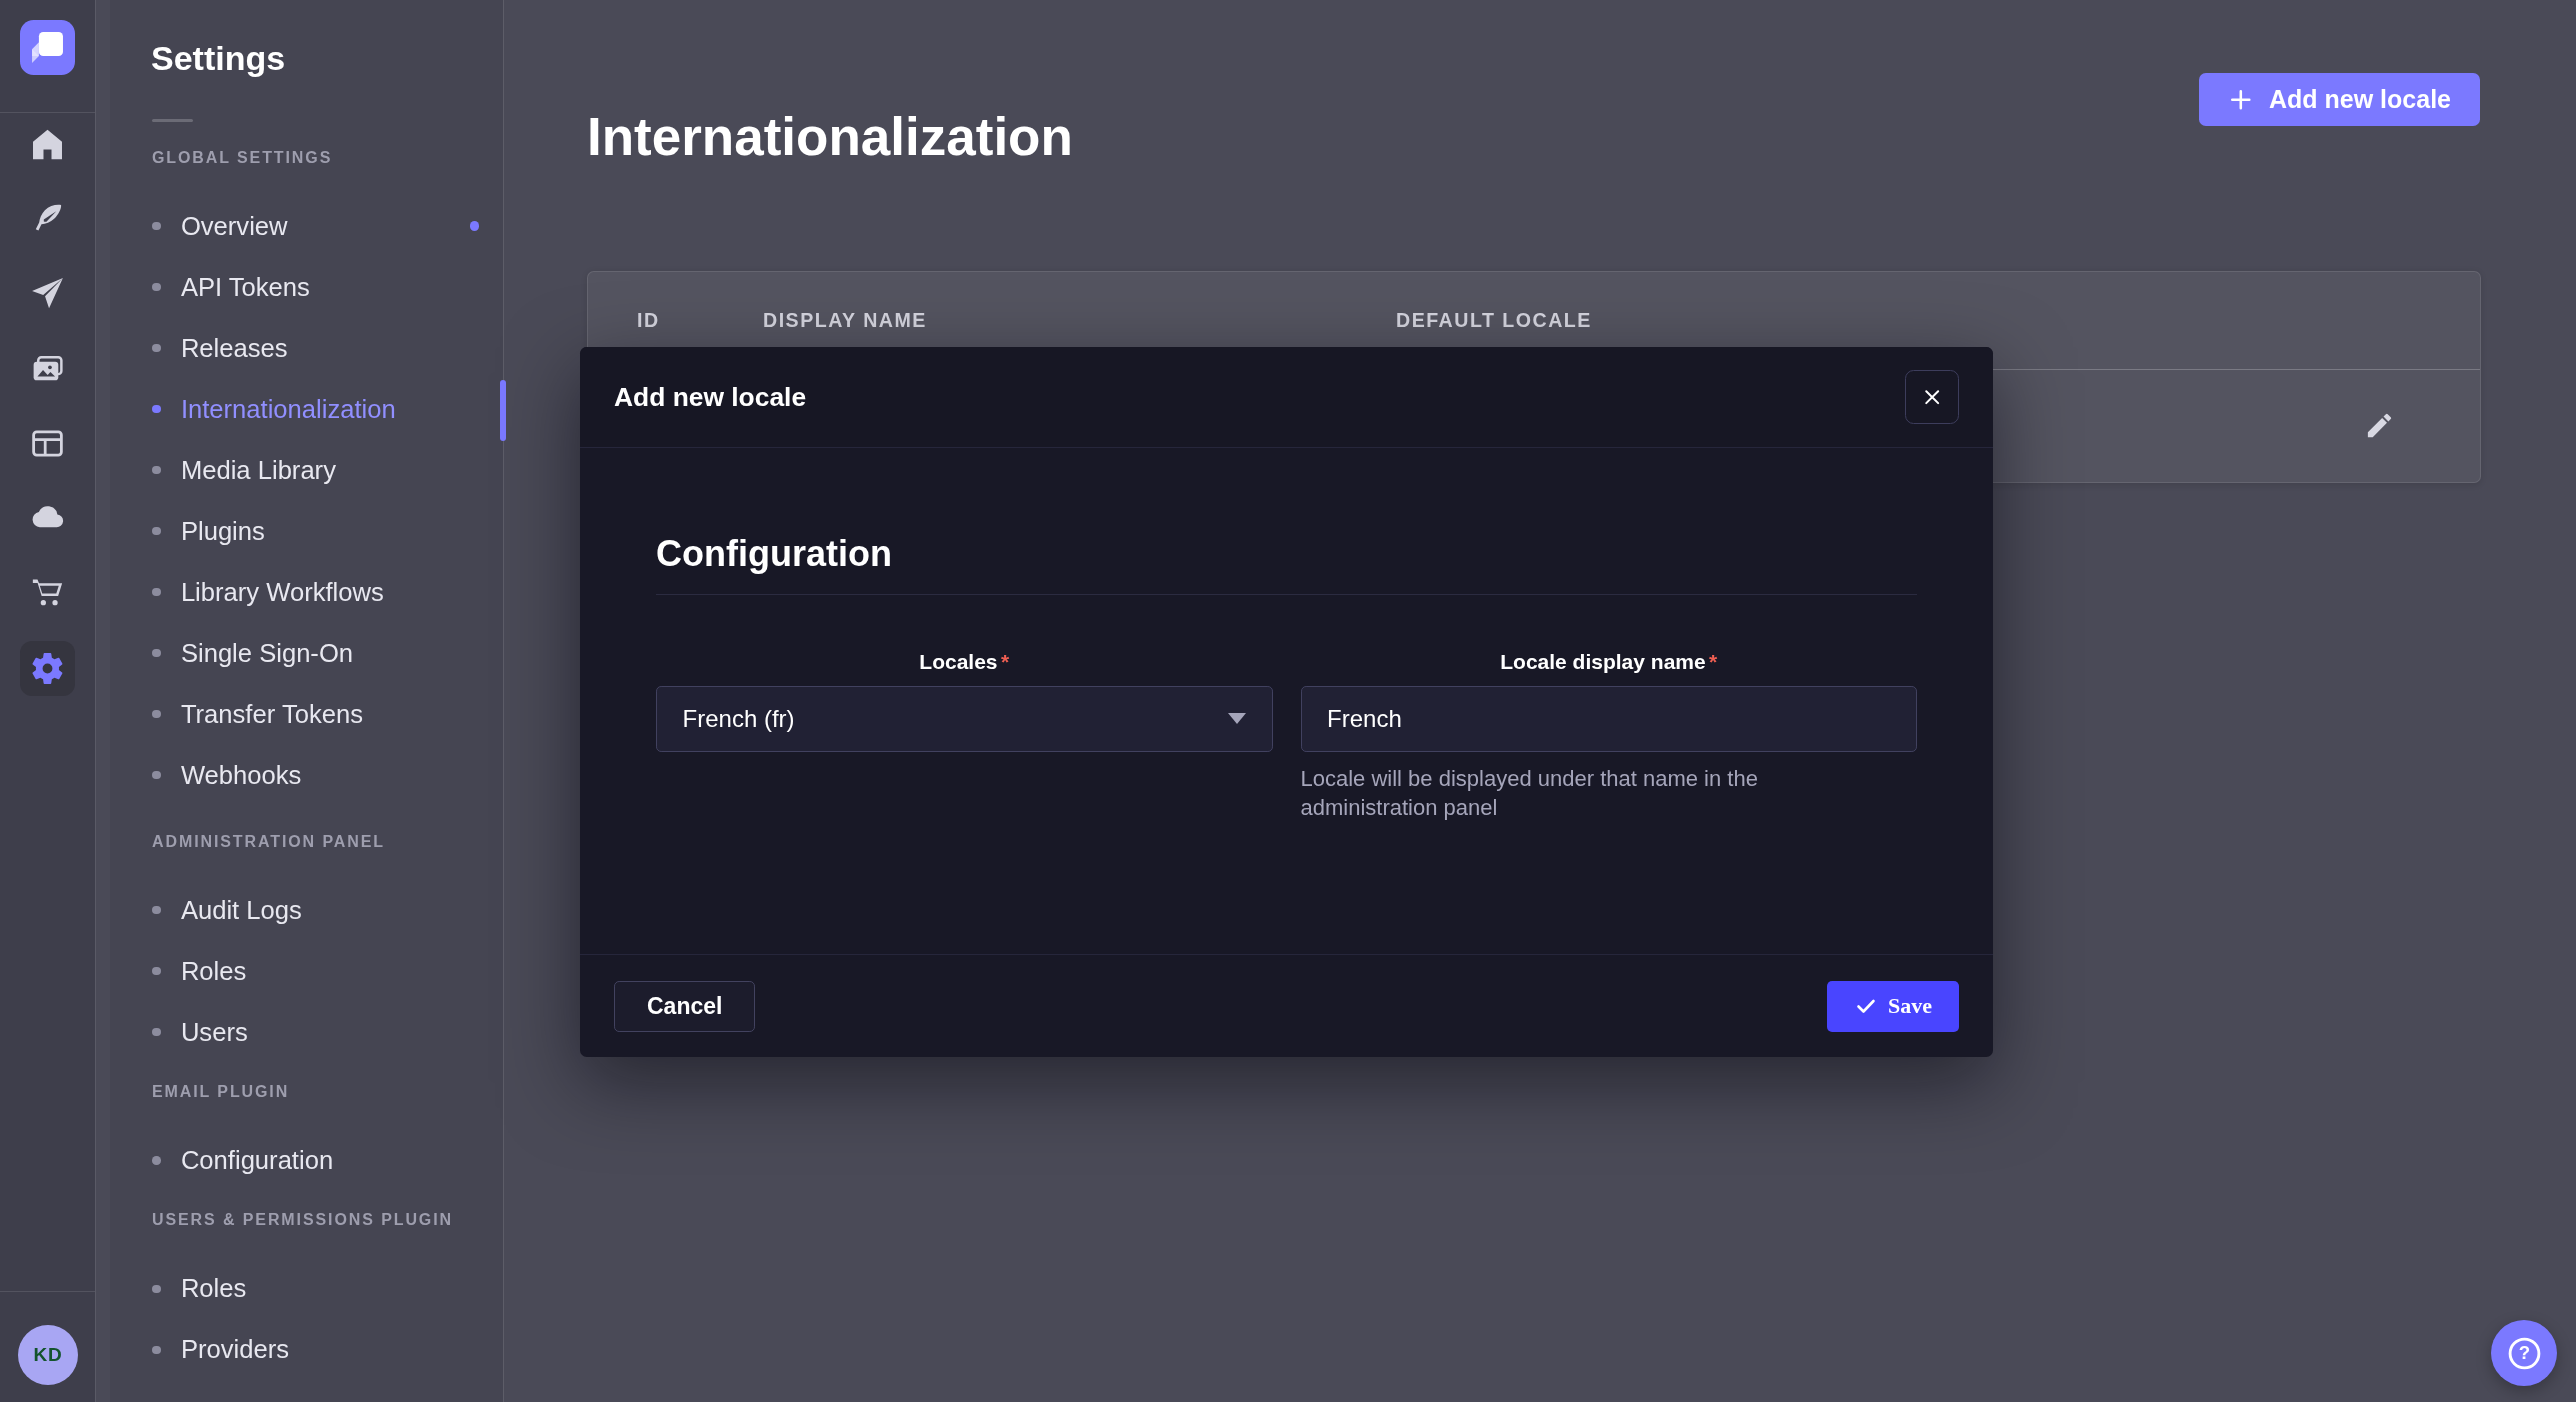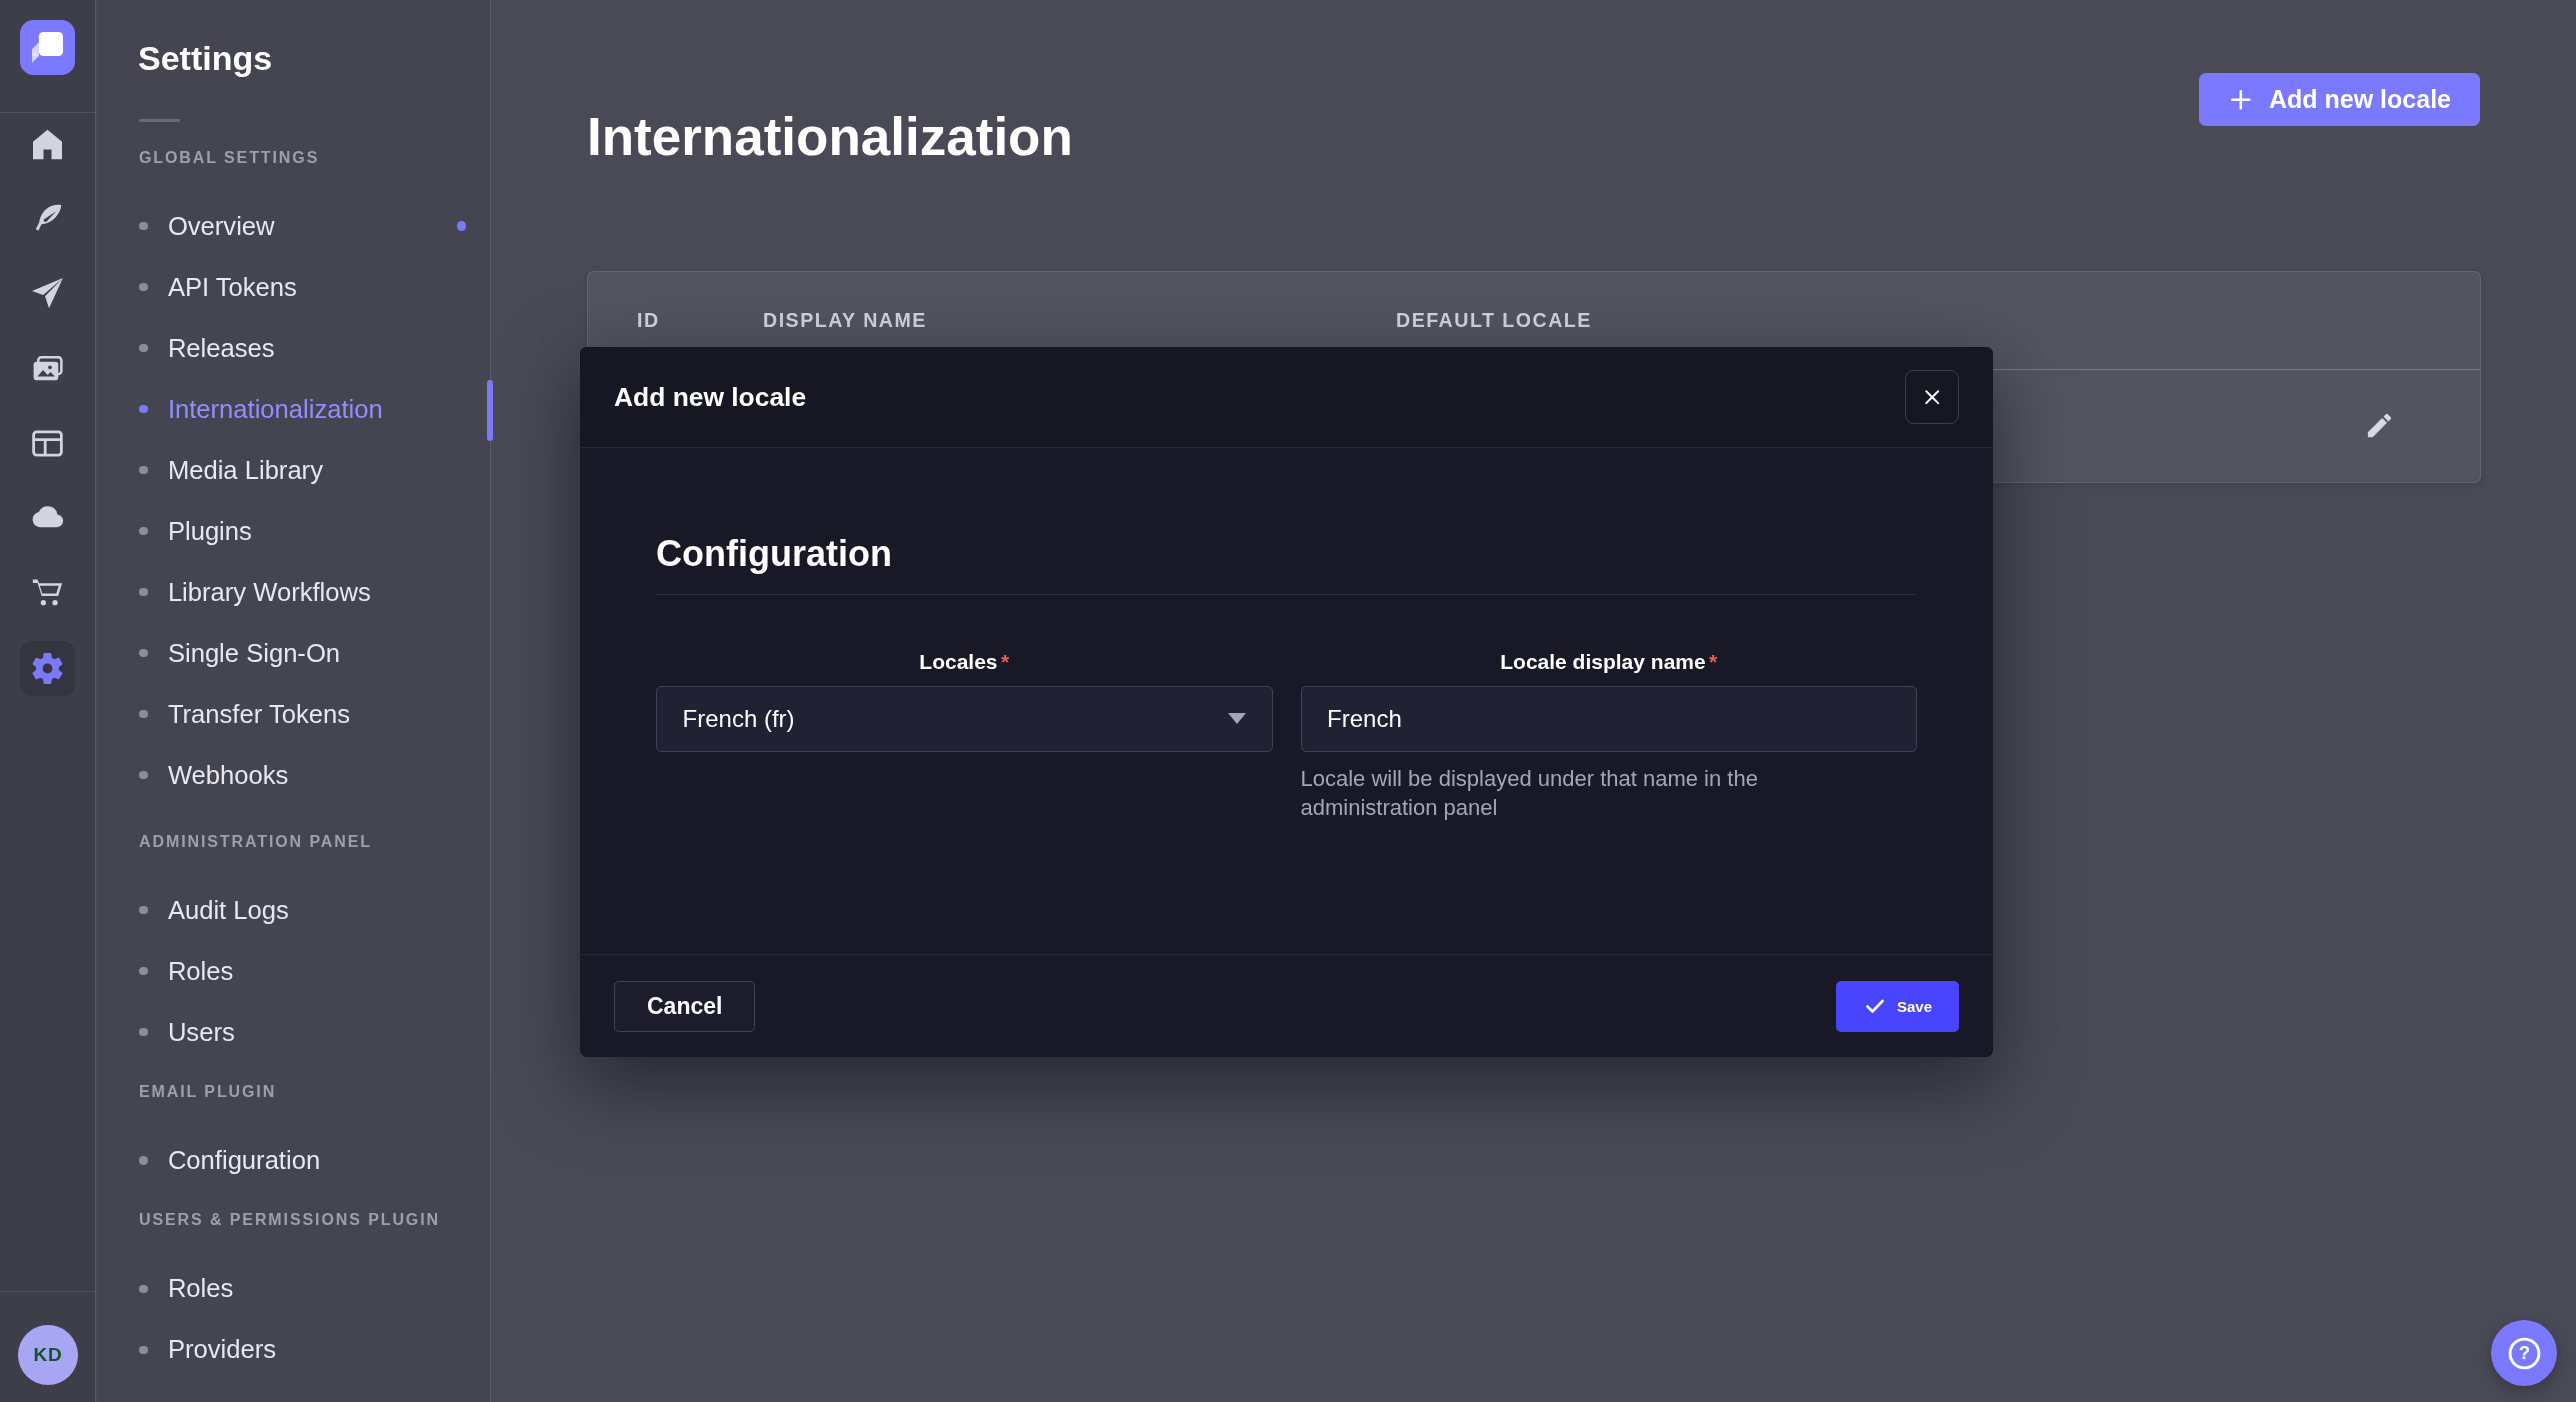--- a/index.html
+++ b/index.html
@@ -17,21 +17,21 @@
           border-radius:13.6px; background:#7b79ff; cursor:pointer; }
   .rail-div { position:absolute; left:0; width:95px; height:0.9px; background:#53535f; }
   .rail-icon { position:absolute; left:29px; width:37px; height:37px; color:#d4d4df; }
   .rail-active-bg { position:absolute; left:20.4px; top:641px; width:55px; height:55px;
           border-radius:12px; background:#35353f; display:grid; place-items:center; color:#7b79ff; }
   .avatar { position:absolute; left:18px; top:1325px; width:60px; height:60px; border-radius:50%;
           background:#a8a6f3; color:#14532d; font-size:19px; font-weight:700;
           display:grid; place-items:center; letter-spacing:0.9px; cursor:pointer; }
 
   
-  .subnav { position:absolute; left:97px; top:0; width:394px; height:1402px;
+  .subnav { position:absolute; left:110px; top:0; width:394px; height:1402px;
             background:#454552; border-right:0.9px solid #5d5d68; z-index:2; }
   .subnav-title { padding:39px 0 0 41px; font-size:34px; line-height:39px; font-weight:700; color:#ffffff; }
   .subnav-hr { margin:41px 0 0 42px; width:41px; height:2.6px; background:#6b6b76; border-radius:1.7px; }
   .nav-section-label { margin:27px 0 25px 42px; height:22px; font-size:16px; font-weight:700;
             letter-spacing:1.9px; color:#9e9eae; }
   .nav-section-label.tight { margin-top:20.4px; }
   .nav-item { height:61px; display:flex; align-items:center; padding:0 24px 0 42px; cursor:pointer; }
   .bullet { width:8.5px; height:8.5px; border-radius:50%; background:#8c8c9e; margin-right:20.4px; flex:none; }
   .nav-item .lbl { font-size:25.6px; color:#e8e8f0; }
   .nav-item.active .lbl { color:#918fff; }
@@ -90,21 +90,21 @@
   .select { display:flex; align-items:center; justify-content:space-between; cursor:pointer; }
   .caret { width:0; height:0; border-left:9.4px solid transparent; border-right:9.4px solid transparent;
          border-top:11px solid #a5a5ba; }
   .hint { margin-top:12px; font-size:22px; line-height:29px; color:#a5a5ba; max-width:596px; }
   .modal-foot { position:absolute; left:0; right:0; bottom:0; height:103px;
          border-top:0.9px solid #26263b; display:flex; align-items:center; justify-content:space-between;
          padding:0 34px; border-radius:0 0 6.8px 6.8px; }
   .btn-cancel { height:51px; padding:0 32px; background:#1c1c2c; border:0.9px solid #42425f;
          border-radius:5.1px; font-family:Liberation Sans, sans-serif; font-size:23px; font-weight:700; color:#ffffff; cursor:pointer; }
   .btn-save { height:51px; padding:0 27px; background:#4945ff; border:none; border-radius:5.1px;
-         display:inline-flex; align-items:center; gap:10px; font-family:Liberation Sans, sans-serif; font-size:15px;
+         display:inline-flex; align-items:center; gap:10px; font-family:Liberation Serif, serif; font-size:22px;
          font-weight:700; color:#ffffff; cursor:pointer; }
 
   .help-fab { position:absolute; left:2491px; top:1320px; width:66px; height:66px; border-radius:50%;
          background:#7b79ff; border:none; cursor:pointer; display:grid; place-items:center;
          z-index:5; color:#ffffff; box-shadow:0 5.1px 15.3px rgba(0,0,0,0.25); }
 </style>
 </head>
 <body>
 
 <nav class="rail">

